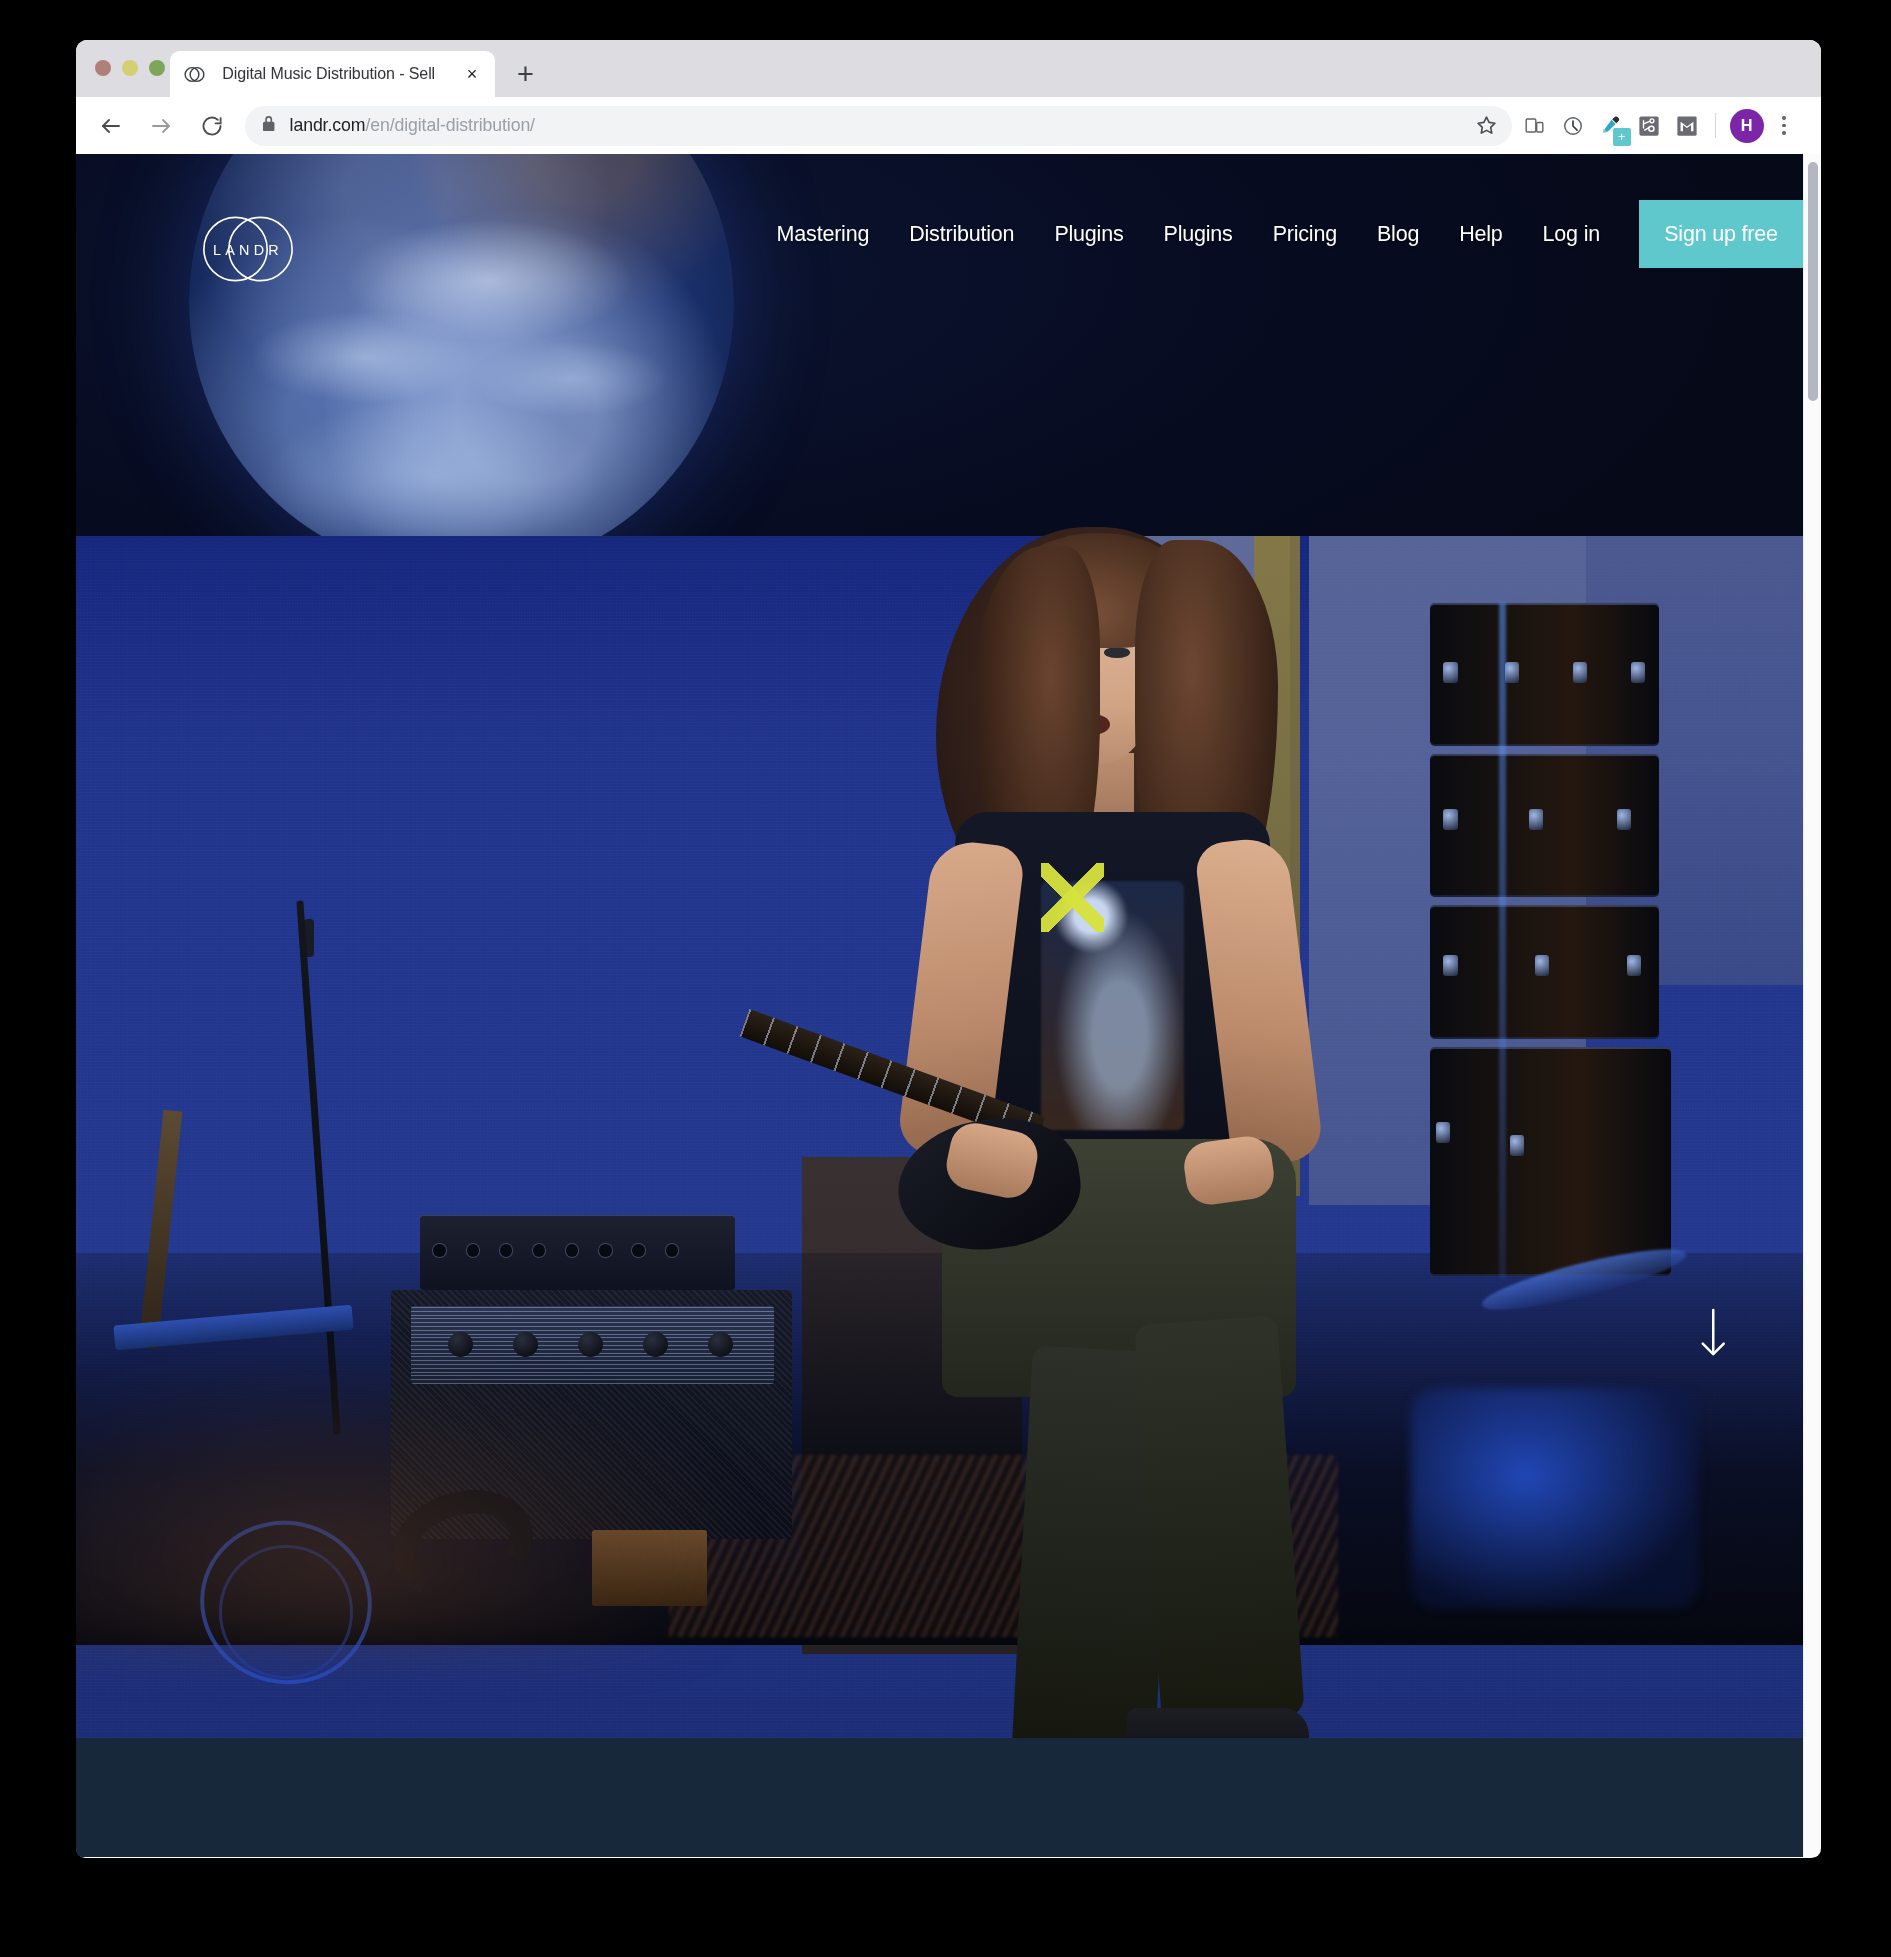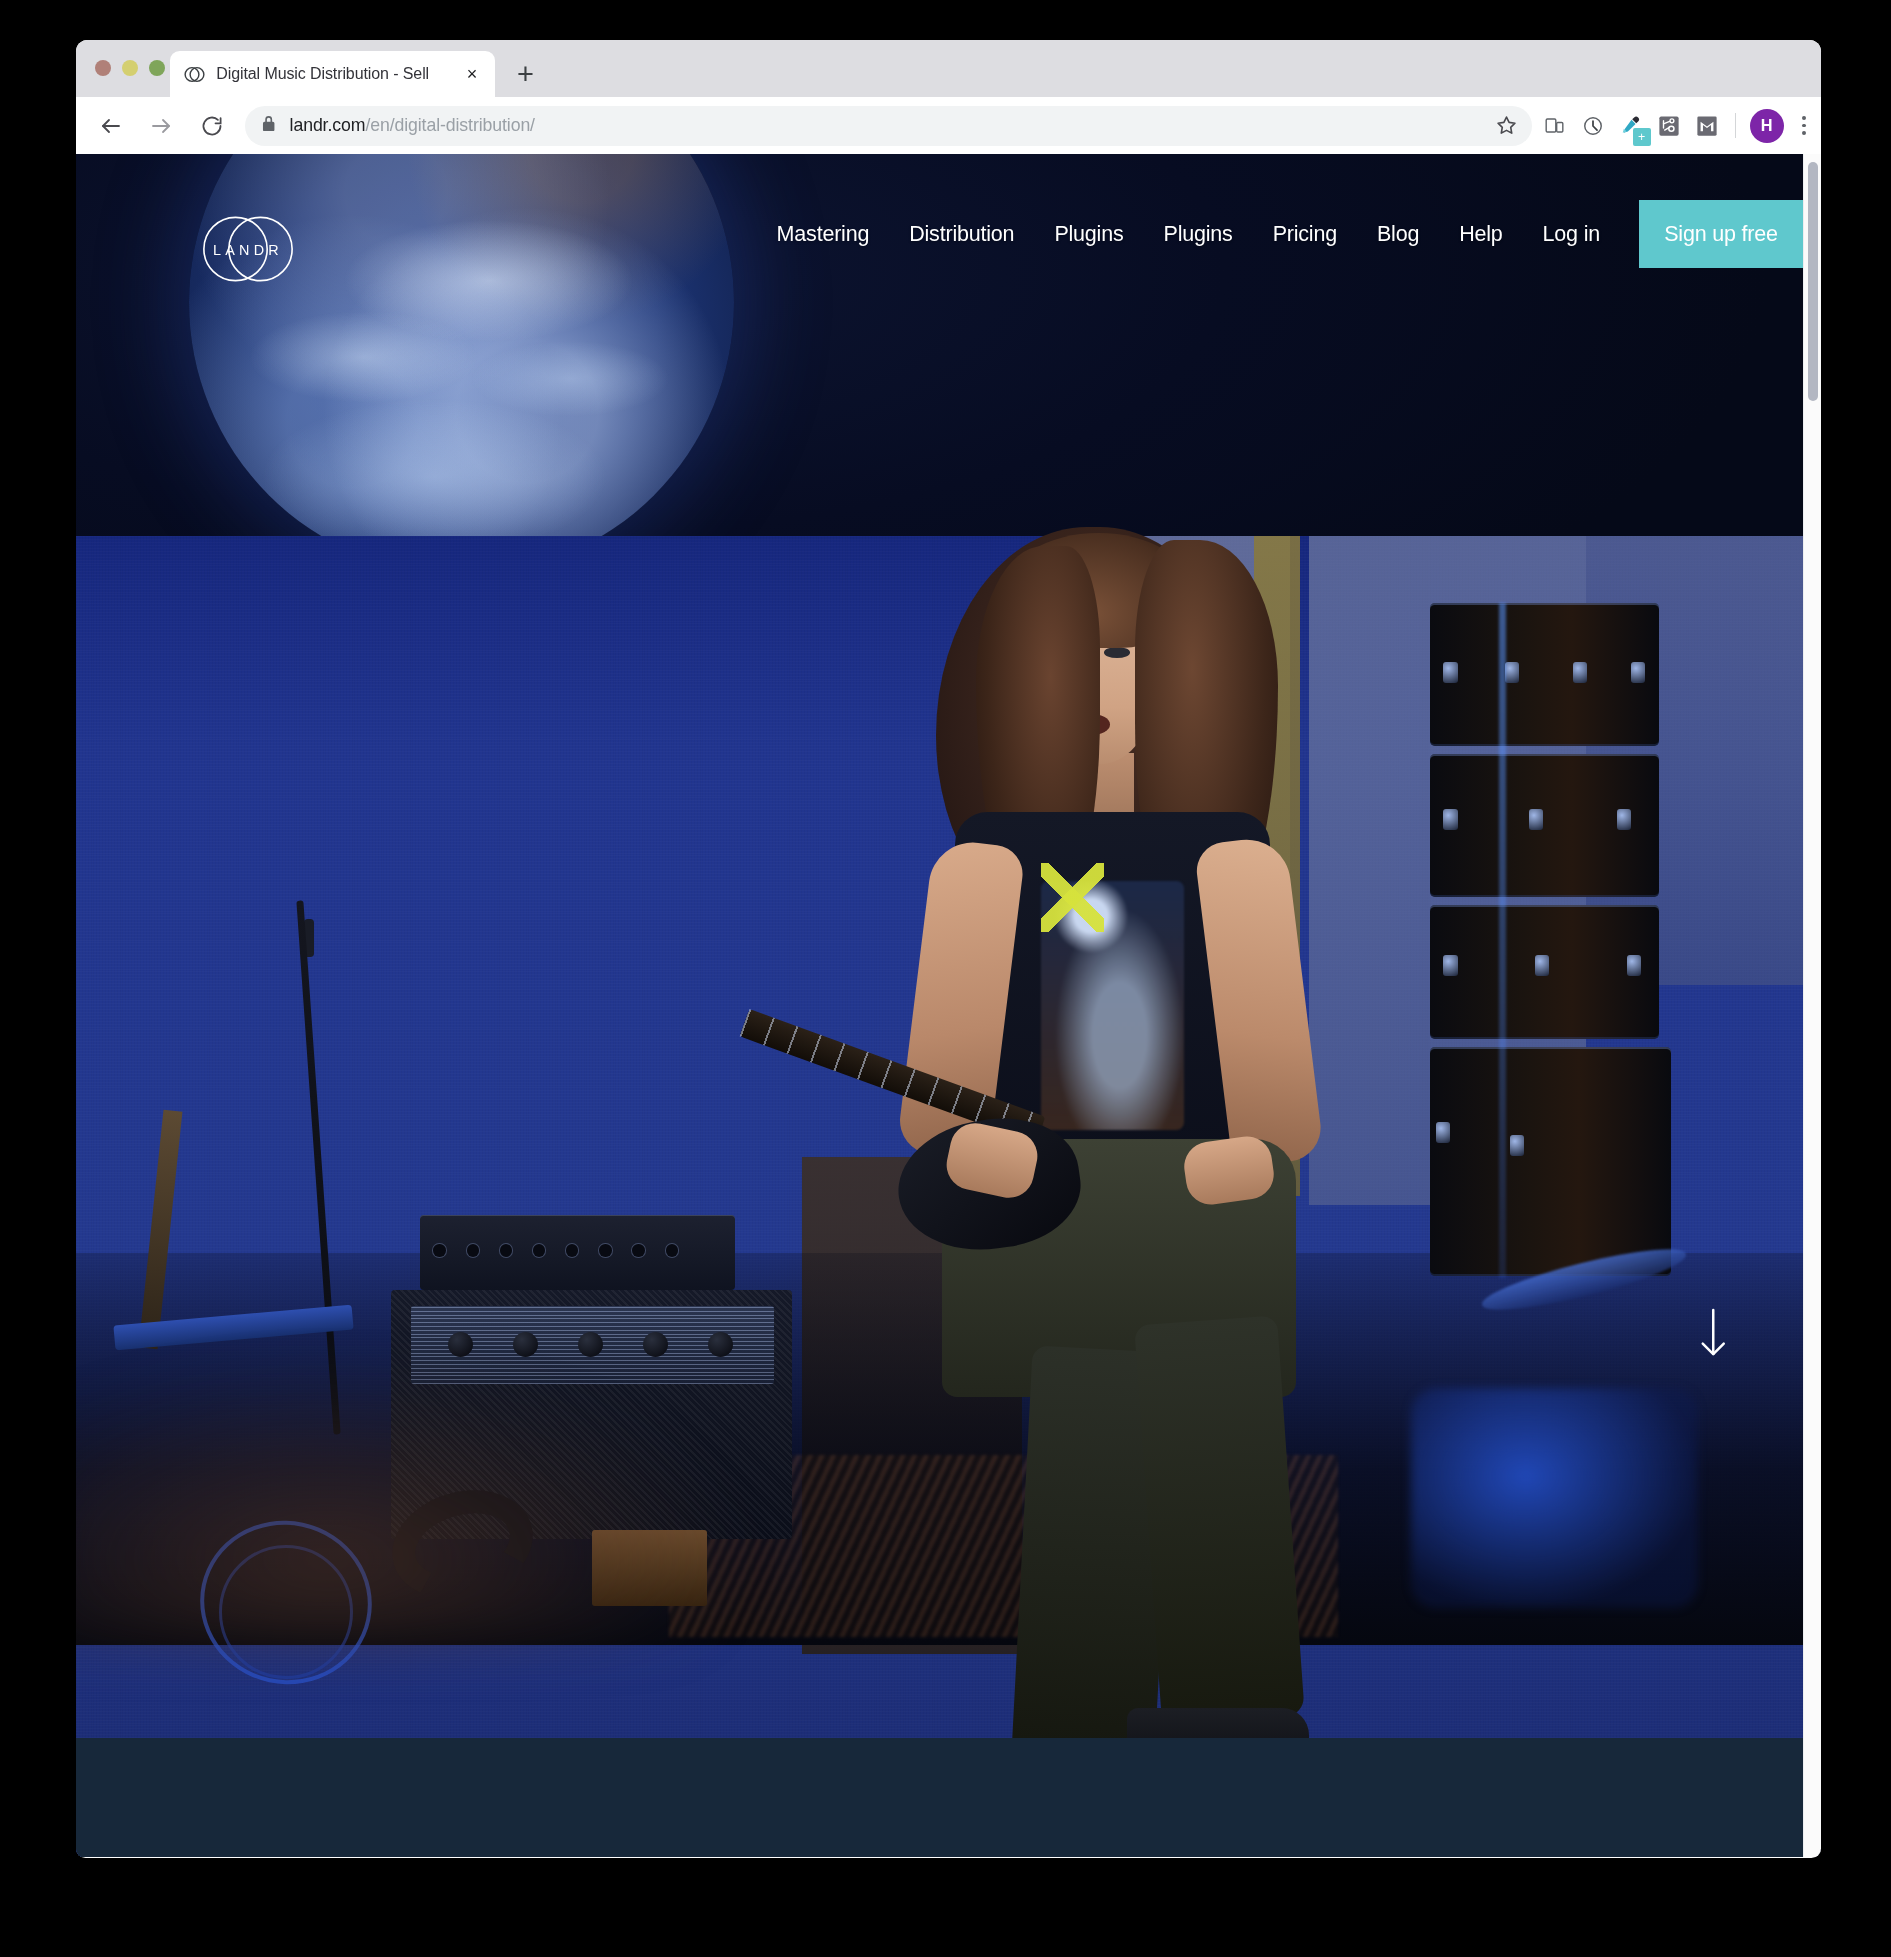--- a/index.html
+++ b/index.html
@@ -50,21 +50,21 @@
     height: 47px;
     background: #ffffff;
     border-radius: 9.6px 9.6px 0 0;
     display: flex;
     align-items: center;
     padding: 0 11.5px 0 14.3px;
   }
   #tab-favicon { width: 21px; height: 21px; flex: 0 0 21px; }
   #tab-title {
     flex: 1;
-    margin-left: 11px;
+    margin-left: 17px;
     font-size: 16px;
     color: #333339;
     white-space: nowrap;
     overflow: hidden;
     position: relative;
     letter-spacing: -0.1px;
   }
   #tab-title::after {
     content: "";
     position: absolute;
@@ -90,21 +90,21 @@
     line-height: 1;
   }
 
   
   #toolbar {
     position: relative;
     height: 57px;
     background: #ffffff;
     display: flex;
     align-items: center;
-    padding: 0 1px 0 17px;
+    padding: 0 21px 0 17px;
   }
   .nav-btn {
     width: 36px; height: 36px;
     display: flex; align-items: center; justify-content: center;
     flex: 0 0 36px;
     color: #4a4a4f;
   }
   #back-button   { margin-right: 14.3px; }
   #forward-button{ margin-right: 14.3px; color: #9a9a9f; }
   #reload-button { margin-right: 15.3px; }

